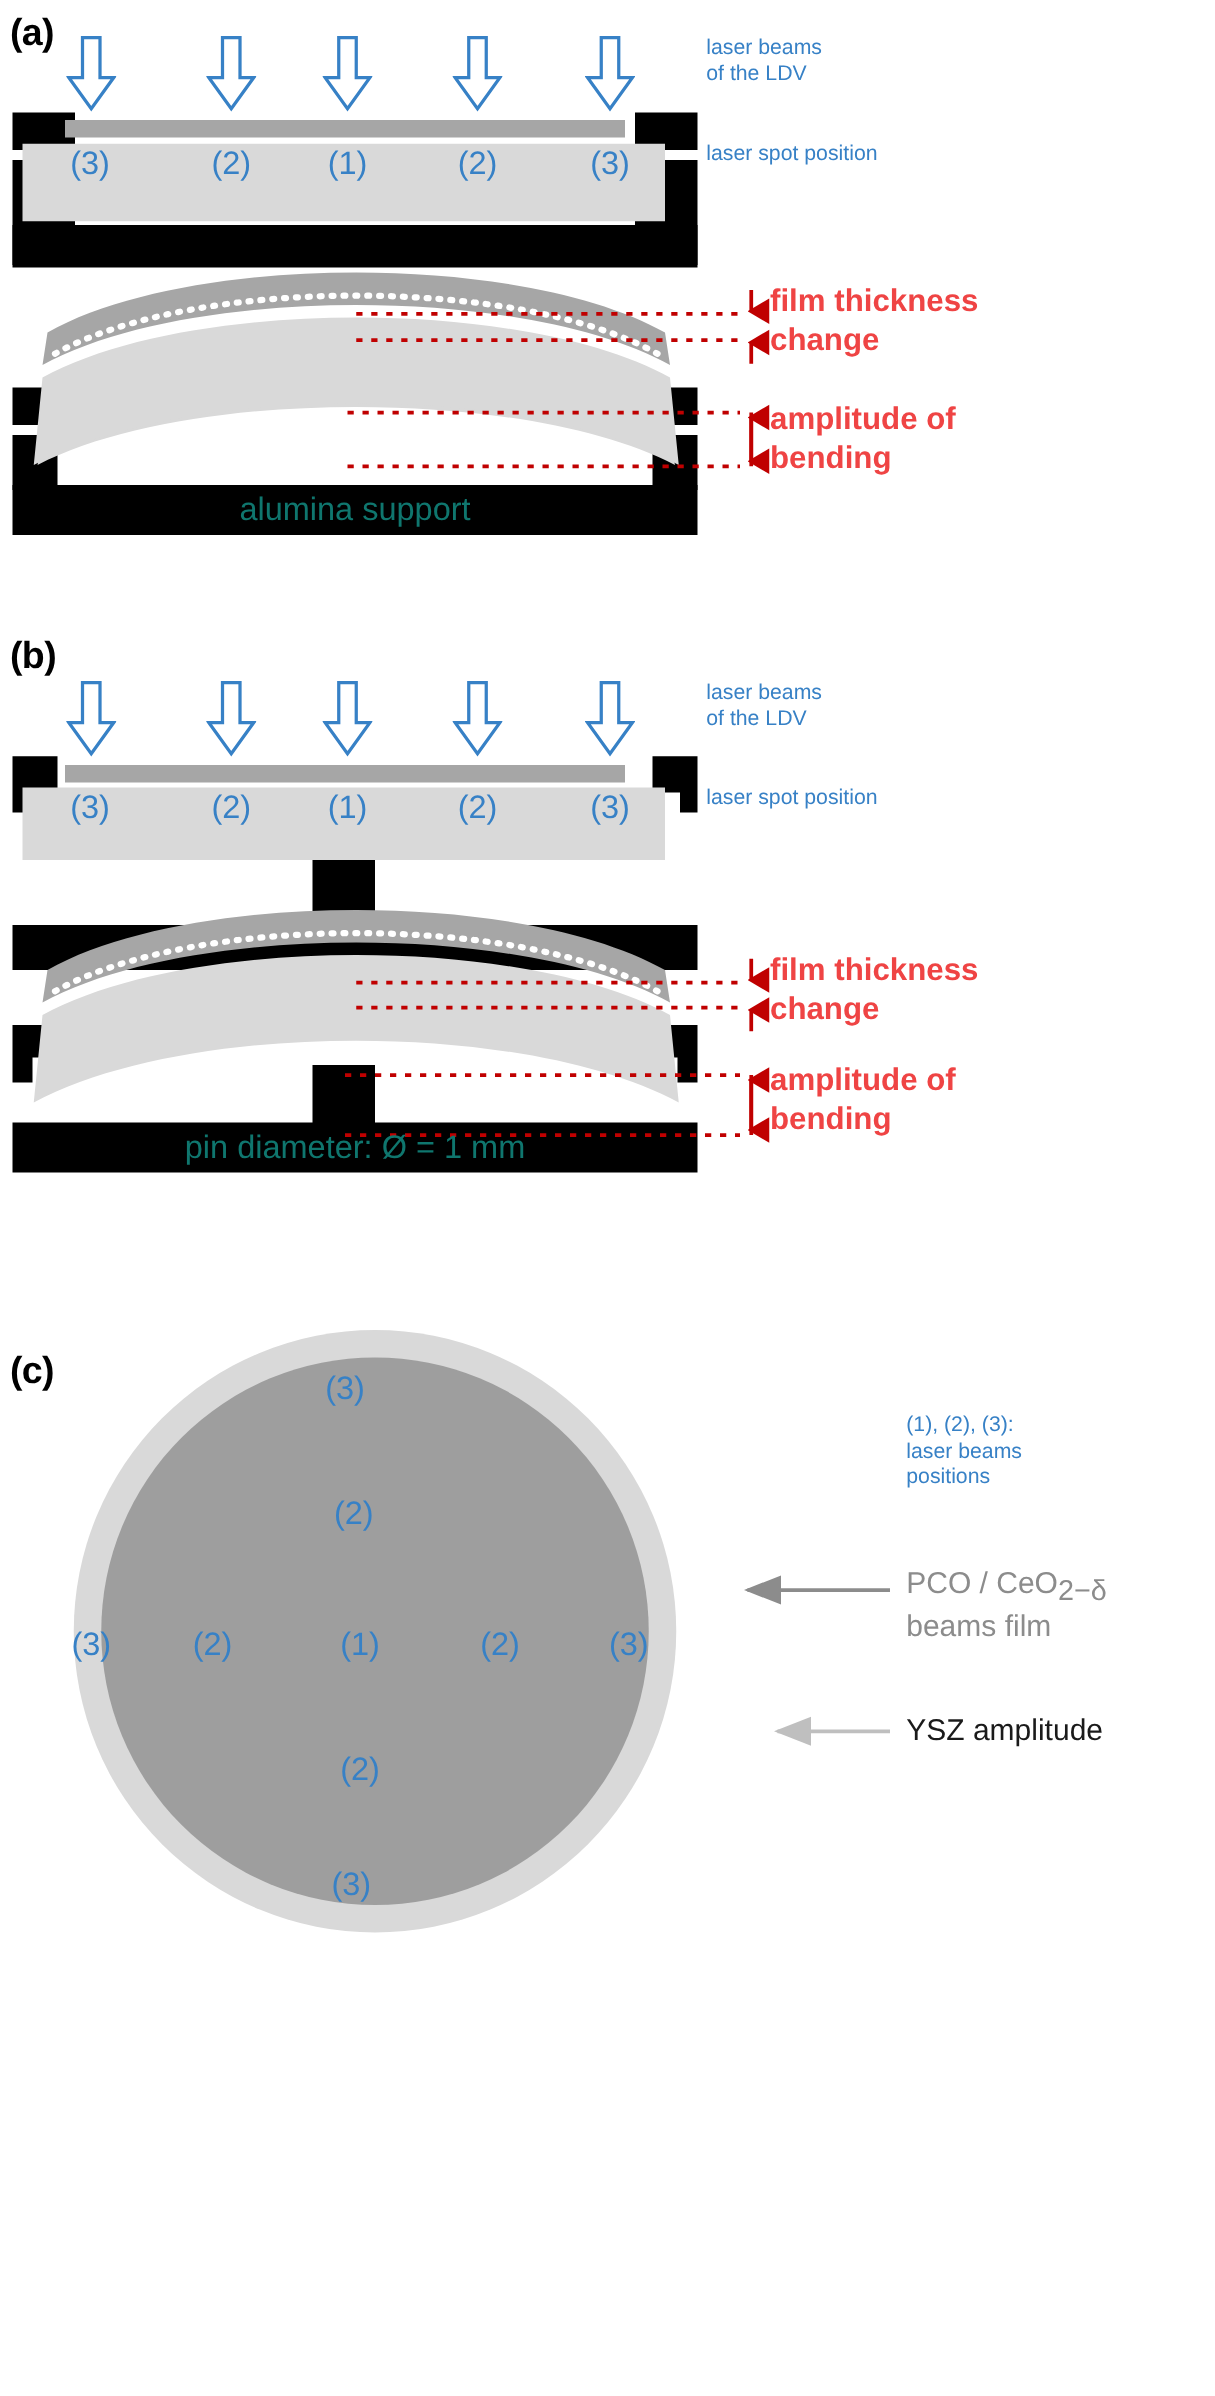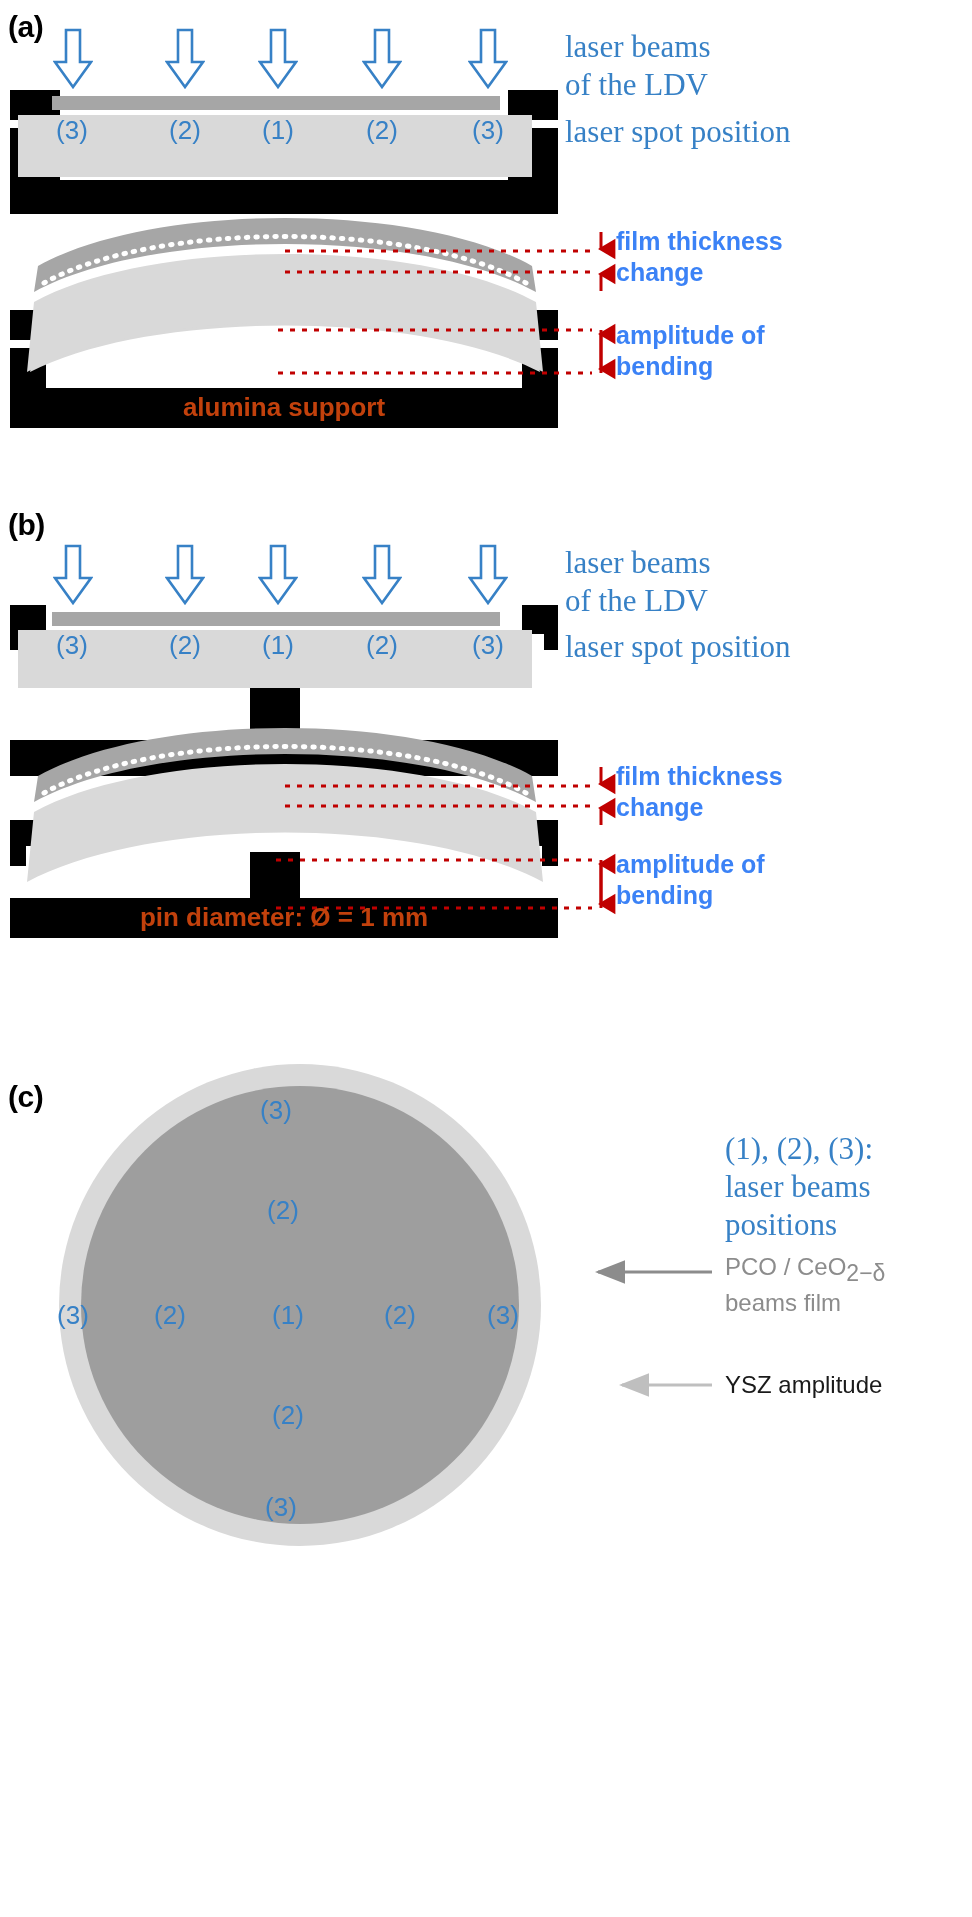--- a/index.html
+++ b/index.html
@@ -1,24 +1,24 @@
 <!DOCTYPE html>
 <html><head>
 <meta charset="utf-8">
 <style>
   html,body{margin:0;padding:0;background:#fff;}
   body{width:972px;height:1917px;position:relative;font-family:"Liberation Sans",sans-serif;overflow:hidden;}
   .panel-letter{position:absolute;font-weight:bold;font-size:30px;color:#000;letter-spacing:-0.5px;}
-  .blue-text{position:absolute;color:#3781c6;font-size:31px;line-height:1.22;white-space:pre;font-family:Liberation Serif, serif;}
-  .red-text{position:absolute;color:#3b82f6;font-size:25px;line-height:1.22;white-space:pre;font-weight:600;}
+  .blue-text{position:absolute;color:#3781c6;font-size:17px;line-height:1.22;white-space:pre;}
+  .red-text{position:absolute;color:#ef4444;font-size:25px;line-height:1.22;white-space:pre;font-weight:600;}
   .gray-text{position:absolute;color:#8c8c8c;font-size:24px;line-height:1.25;white-space:pre;}
   .black-text{position:absolute;color:#1a1a1a;font-size:24px;line-height:1.25;white-space:pre;}
   .spot-label{position:absolute;color:#3781c6;font-size:26px;text-align:center;transform:translateX(-50%);}
   .svgwrap{position:absolute;left:0;top:0;}
-  .white-on-black{position:absolute;color:#c2410c;font-size:26px;font-weight:700;white-space:pre;transform:translateX(-50%);}
+  .white-on-black{position:absolute;color:#0f766e;font-size:26px;font-weight:400;white-space:pre;transform:translateX(-50%);}
 </style>
 </head>
 <body>
 
 <div class="panel-letter" style="left:8px;top:10px;">(a)</div>
 
 <svg class="svgwrap" width="972" height="1917" aria-hidden="true">
   <defs>
     <marker id="rdown" markerWidth="8" markerHeight="8" refX="4" refY="7" orient="auto">
       <path d="M4,8 L0.6,2.2 L7.4,2.2 Z" fill="#c00000"></path>

